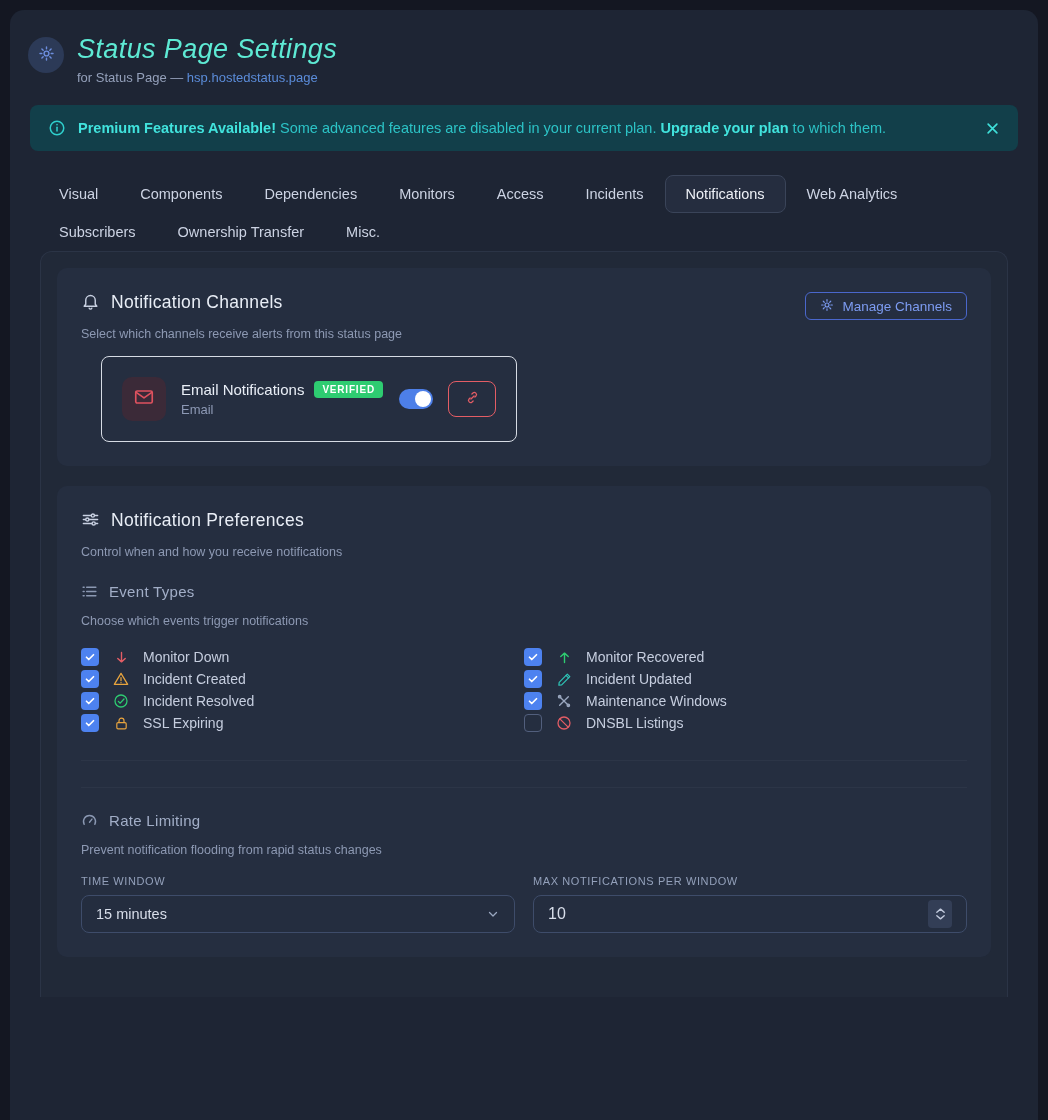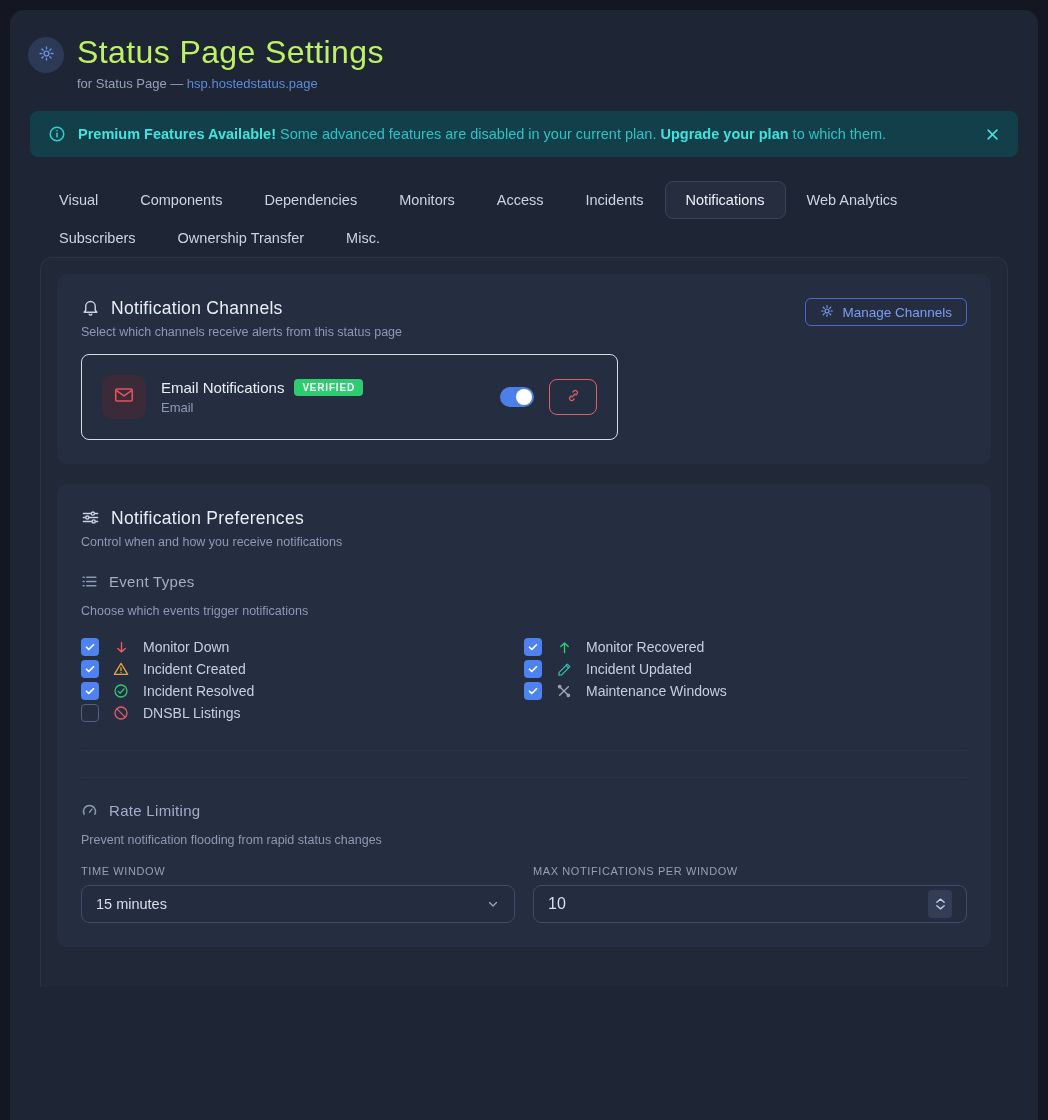--- a/index.html
+++ b/index.html
@@ -13,21 +13,21 @@
     position:absolute; left:10px; top:10px; width:1028px; height:1180px;
     background:#1e2534; border-radius:14px;
   }
 
   
   .header { display:flex; gap:13px; padding:24px 20px 0 18px; align-items:flex-start; }
   .gear-badge {
     width:36px; height:36px; border-radius:50%; background:#2c3a57; color:#6d8ede;
     display:flex; align-items:center; justify-content:center; flex:0 0 auto; margin-top:3px;
   }
-  .page-title { font-size:32px; color:#bef264; letter-spacing:.4px; font-weight:500; }
+  .page-title { font-size:27px; color:#5eead4; letter-spacing:.4px; font-weight:500;font-style:italic; }
   .page-sub { margin-top:5px; font-size:13px; color:#94a0ba; }
   .page-sub a { color:#5b8cd9; text-decoration:none; }
 
   
   .banner {
     margin:20px 20px 0; height:46px; background:#123f4a; border-radius:8px;
     display:flex; align-items:center; padding:0 18px; gap:12px;
     font-size:14.5px; color:#2cc3c6;
   }
   .banner b { color:#41e3dd; }
@@ -48,37 +48,37 @@
   .panel {
     margin:0 30px; margin-top:0; border:1px solid #2b3446; border-bottom:none;
     border-radius:12px 12px 0 0; background:#212938; padding:16px 16px 40px;
   }
   .card { background:#252e40; border-radius:10px; padding:24px; }
   .card + .card { margin-top:20px; }
 
   .card-head { display:flex; justify-content:space-between; align-items:flex-start; }
   .sec-title { display:flex; align-items:flex-start; gap:11px; font-size:17.5px; color:#e9eef6; letter-spacing:.3px; }
   .sec-title .icon { color:#c9d1e2; display:flex; }
-  .sec-sub { margin-top:6px; font-size:12.5px; color:#8d99b3; }
+  .sec-sub { margin-top:14px; font-size:12.5px; color:#8d99b3; }
 
   .btn {
     display:flex; align-items:center; gap:8px; height:28px; padding:0 14px;
     border-radius:6px; font-size:13.5px; background:transparent; cursor:pointer;
     border:1px solid; white-space:nowrap;
   }
   .btn-blue  { color:#7d9cf2; border-color:#4a67cc; }
   .btn-green { color:#35d97b; border-color:#2ecc71; }
 
   .row-between { margin-top:22px; display:flex; justify-content:space-between; align-items:center; }
   .hint-text { font-size:14.5px; color:#a7b2ca; }
 
   
   .channel-card {
-    margin-top:15px; width:537px; border:1px solid #d6dbe4; border-radius:8px;
-    padding:20px; display:flex; align-items:center;
+    margin-top:15px; width:416px; border:1px solid #d6dbe4; border-radius:8px;
+    padding:20px; display:flex; align-items:center;margin-left:20px;
   }
   .mail-box {
     width:44px; height:44px; border-radius:10px; background:#3b2a38; color:#e0525f;
     display:flex; align-items:center; justify-content:center; flex:0 0 auto;
   }
   .channel-info { margin-left:15px; }
   .channel-name-row { display:flex; align-items:center; gap:10px; }
   .channel-name { font-size:15px; color:#e9eef6; }
   .badge-verified {
     background:#2ecc71; color:#ffffff; font-size:10px; font-weight:bold;
@@ -367,20 +367,34 @@
               <svg width="16" height="16" viewBox="0 0 24 24" fill="none" stroke="currentColor" stroke-width="2" stroke-linecap="round">
                   <path d="M5.5 5.5L18.5 18.5"></path>
                   <path d="M18.5 5.5L5.5 18.5"></path>
                   <circle cx="5.5" cy="5.5" r="1.8"></circle>
                   <circle cx="18.5" cy="18.5" r="1.8"></circle>
                 </svg>
             </span>
             <span>Maintenance Windows</span>
           </div>
 
+          <div class="event">
+            <span class="cb on">
+              <svg width="12" height="12" viewBox="0 0 24 24" fill="none" stroke="currentColor" stroke-width="3.4" stroke-linecap="round" stroke-linejoin="round">
+                  <path d="M5 12.5l4.5 4.5L19 7.5"></path>
+                </svg>
+            </span>
+            <span class="ev-icon c-orange">
+              <svg width="15" height="15" viewBox="0 0 24 24" fill="none" stroke="currentColor" stroke-width="1.9" stroke-linecap="round" stroke-linejoin="round">
+                  <rect x="4.5" y="10.5" width="15" height="10" rx="2"></rect>
+                  <path d="M8 10.5V7.5a4 4 0 0 1 8 0v3"></path>
+                </svg>
+            </span>
+            <span>SSL Expiring</span>
+          </div>
 
           <div class="event">
             <span class="cb off"></span>
             <span class="ev-icon c-red">
               <svg width="16" height="16" viewBox="0 0 24 24" fill="none" stroke="currentColor" stroke-width="1.9" stroke-linecap="round">
                   <circle cx="12" cy="12" r="9"></circle>
                   <path d="M5.8 5.8l12.4 12.4"></path>
                 </svg>
             </span>
             <span>DNSBL Listings</span>

